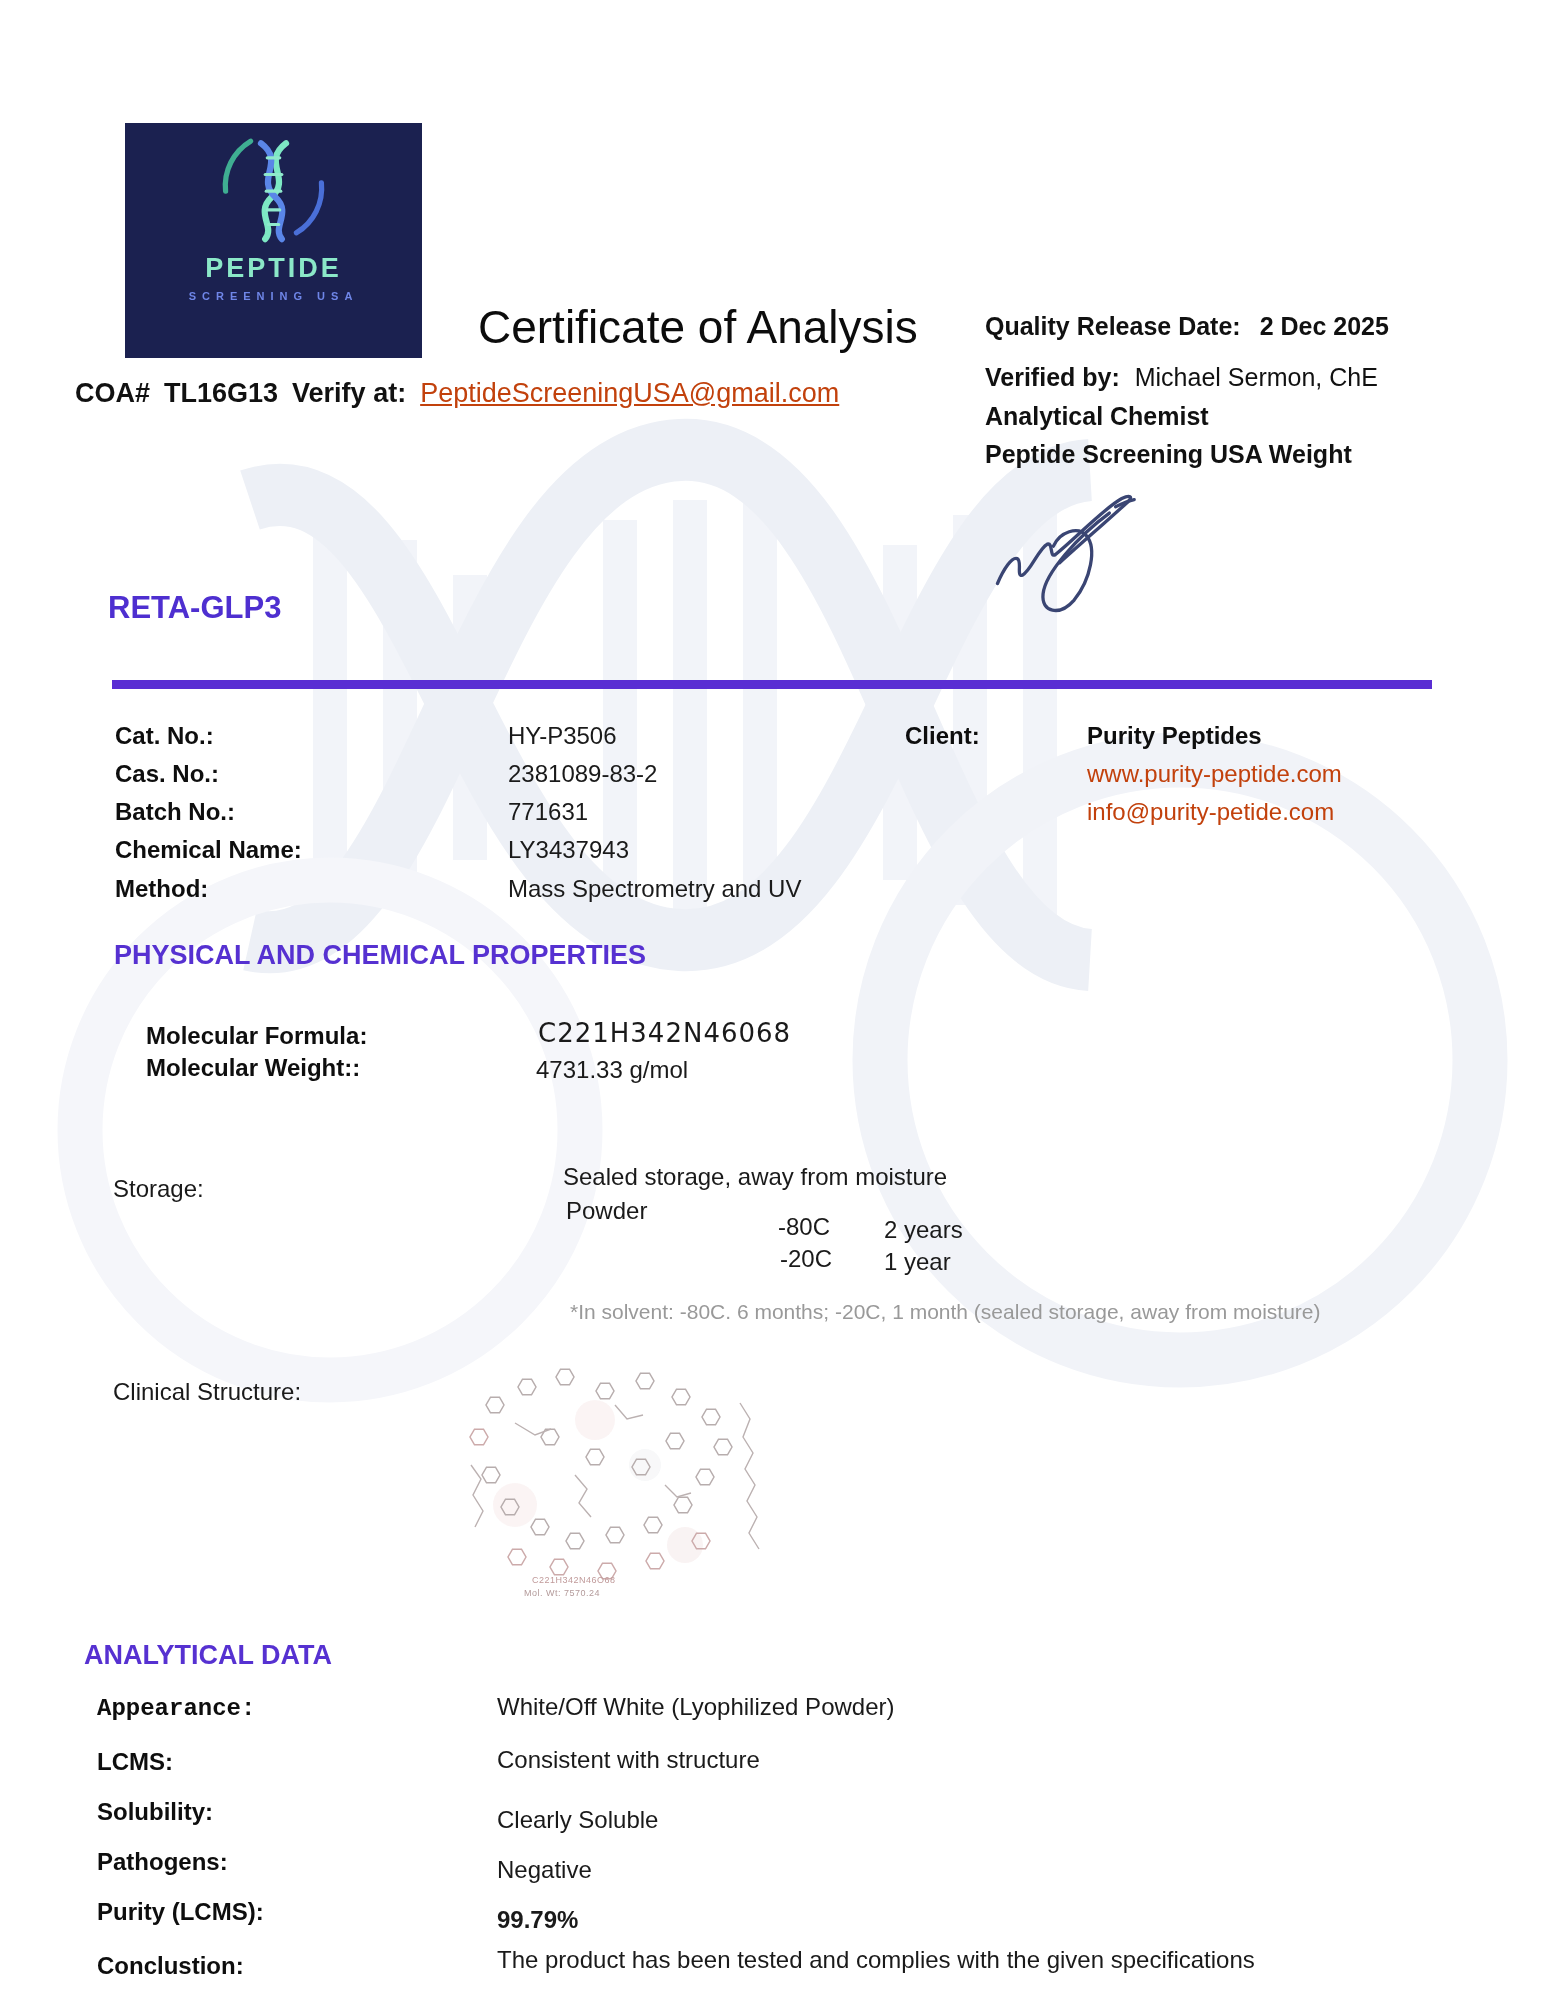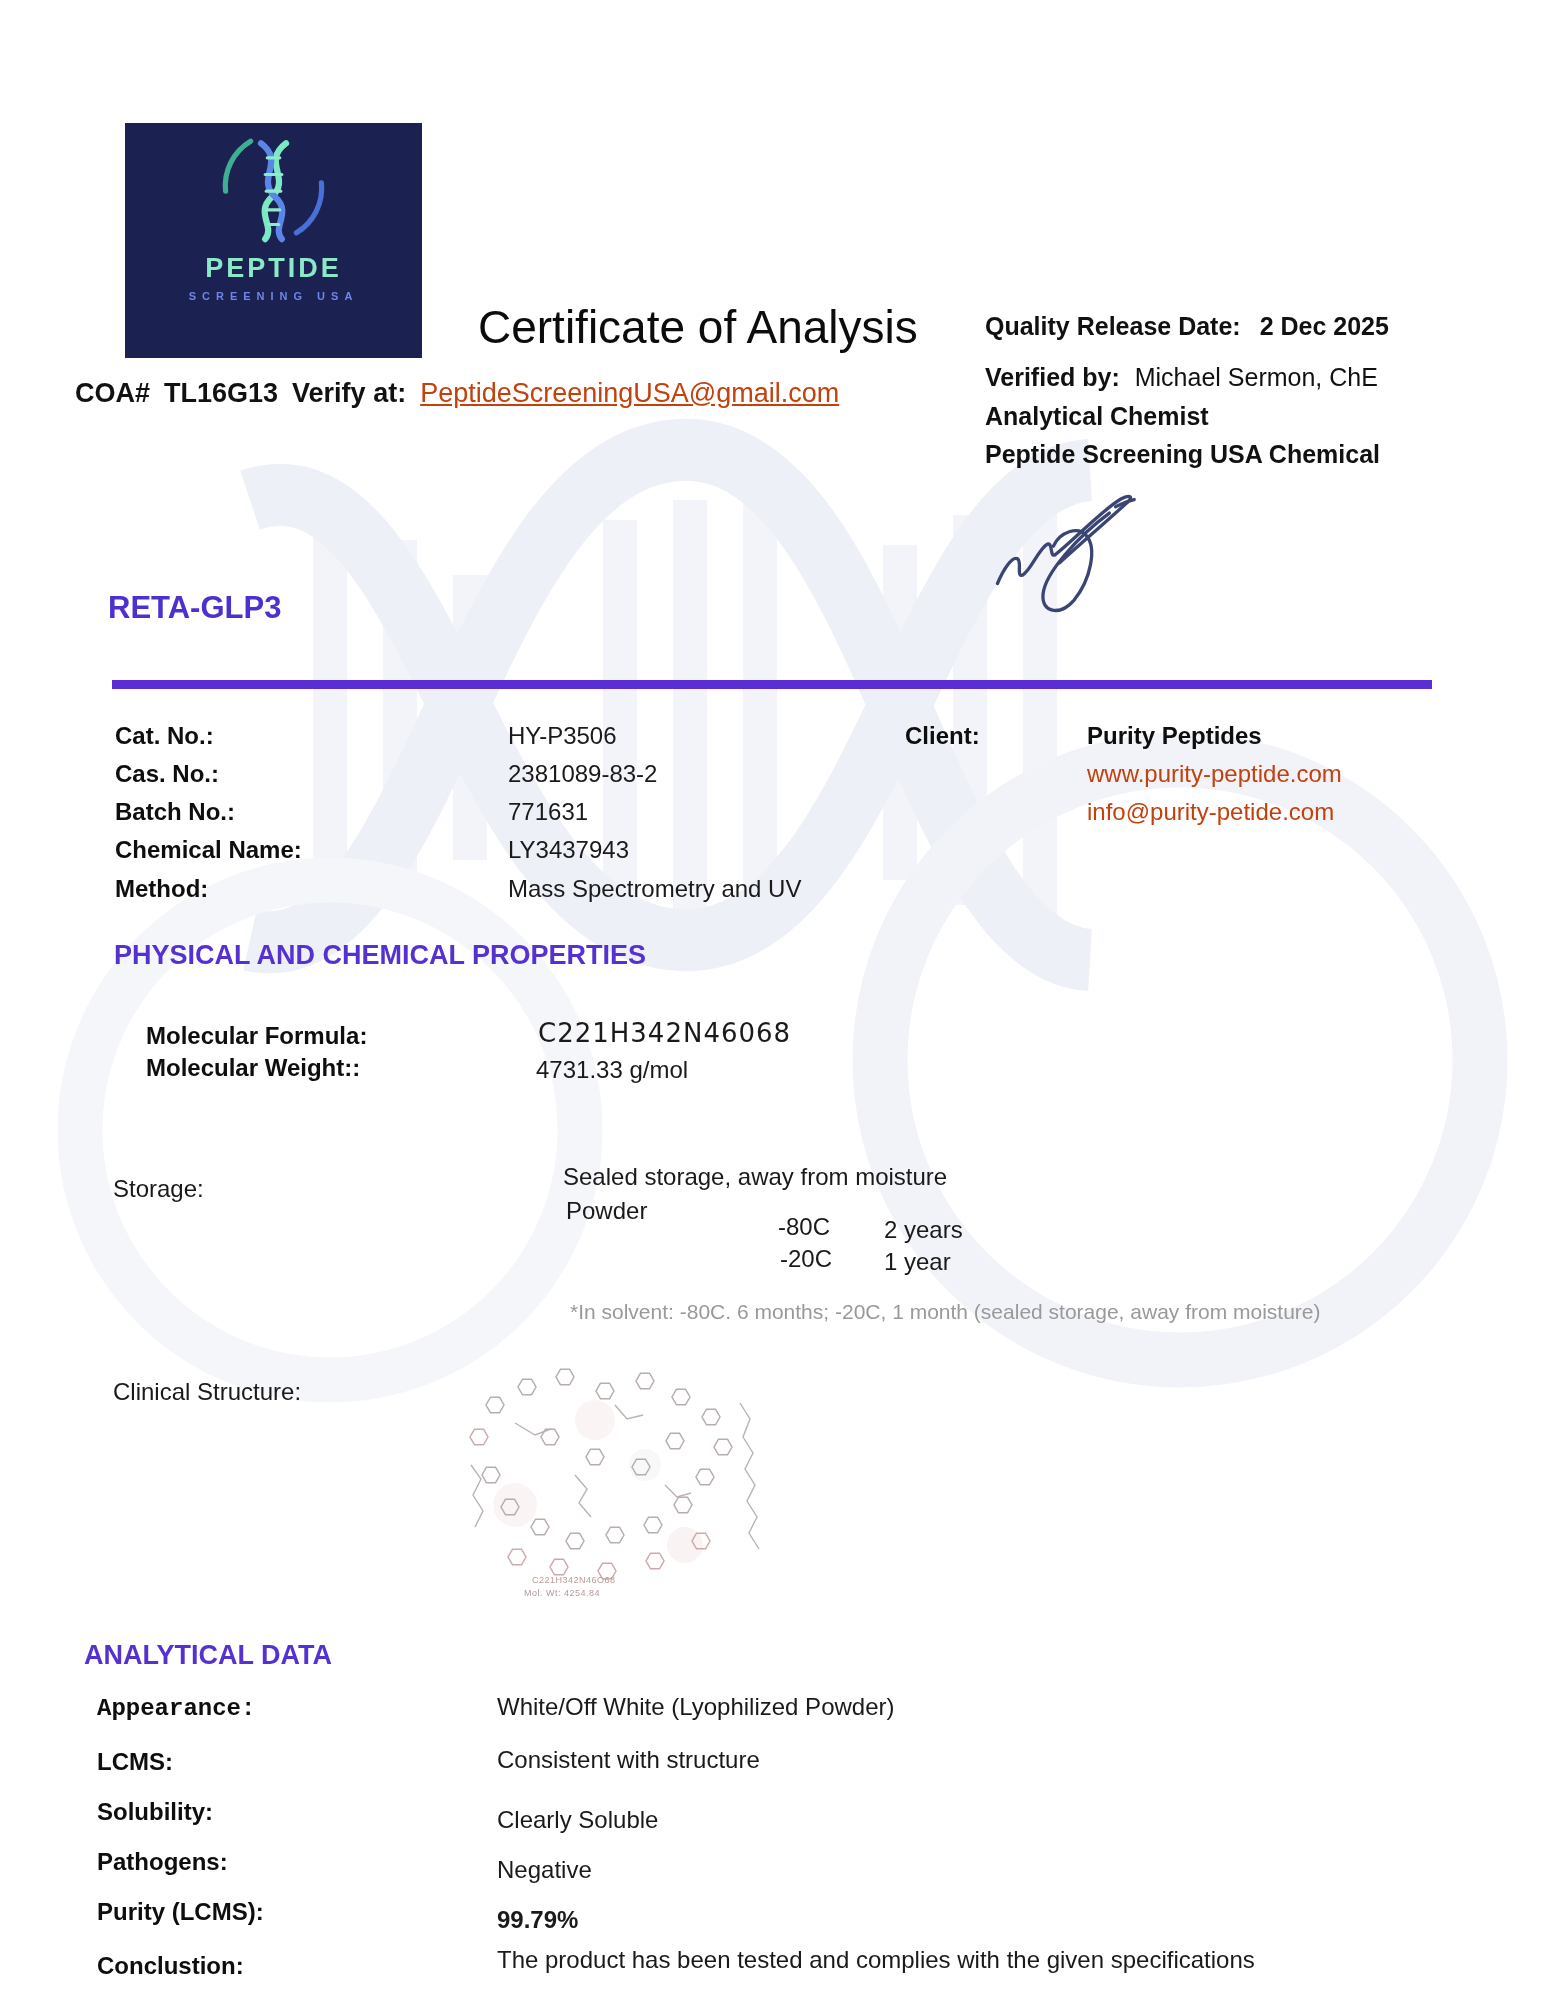--- a/index.html
+++ b/index.html
@@ -91,21 +91,21 @@
 
   <div class="hdr-right" style="top:312px;">
     <span class="b">Quality Release Date:</span>
     <span class="b" style="margin-left:12px;">2 Dec 2025</span>
   </div>
   <div class="hdr-right" style="top:363px;">
     <span class="b">Verified by:</span>
     <span style="margin-left:8px;">Michael Sermon, ChE</span>
   </div>
   <div class="hdr-right b" style="top:402px;">Analytical Chemist</div>
-  <div class="hdr-right b" style="top:440px;">Peptide Screening USA Chemical</div>
+  <div class="hdr-right b" style="top:440px;">Peptide Screening USA Weight</div>
 
   <svg class="sig" width="170" height="145" viewBox="0 0 160 140">
     <g fill="none" stroke="#3a4573" stroke-width="3.2" stroke-linecap="round">
       <path d="M10 98 C 16 84 24 72 29 74 C 34 76 28 92 34 90 C 42 86 50 64 58 60 C 64 58 60 74 66 70 C 86 54 112 26 130 16 C 138 12 141 14 136 19 C 120 34 92 58 70 78"></path>
       <path d="M118 30 C 88 52 56 88 54 108 C 52 126 70 130 84 114 C 100 94 106 64 96 52 C 88 42 70 48 64 62"></path>
       <path d="M124 24 C 130 21 137 18 142 17"></path>
     </g>
   </svg>
 
   <div class="product-name">RETA-GLP3</div>
@@ -187,21 +187,21 @@
     <g fill="none" stroke="#b0a4a4" stroke-width="1.4">
       <polyline points="285,58 295,74 288,92 298,108 290,124 300,140 292,156 302,172 294,188 304,204"></polyline>
       <polyline points="16,120 26,134 18,150 28,166 20,182"></polyline>
       <polyline points="120,130 132,144 124,158 136,172"></polyline>
       <polyline points="60,78 80,90 96,84"></polyline>
       <polyline points="160,60 172,74 188,70"></polyline>
       <polyline points="210,140 222,152 236,148"></polyline>
     </g>
   </svg>
   <div class="struct-cap" style="left:532px;top:1575px;">C221H342N46O68</div>
-  <div class="struct-cap" style="left:524px;top:1588px;color:#b39a9a;">Mol. Wt: 4254.84</div>
+  <div class="struct-cap" style="left:524px;top:1588px;color:#b39a9a;">Mol. Wt: 7570.24</div>
 
   <div class="sec-head" style="left:84px;top:1640px;">ANALYTICAL DATA</div>
 
   <div class="lbl" style="left:97px;top:1695px;font-family:Liberation Mono, monospace;">Appearance:</div>
   <div class="val" style="left:497px;top:1693px;">White/Off White (Lyophilized Powder)</div>
 
   <div class="lbl" style="left:97px;top:1748px;">LCMS:</div>
   <div class="val" style="left:497px;top:1746px;">Consistent with structure</div>
 
   <div class="lbl" style="left:97px;top:1798px;">Solubility:</div>

